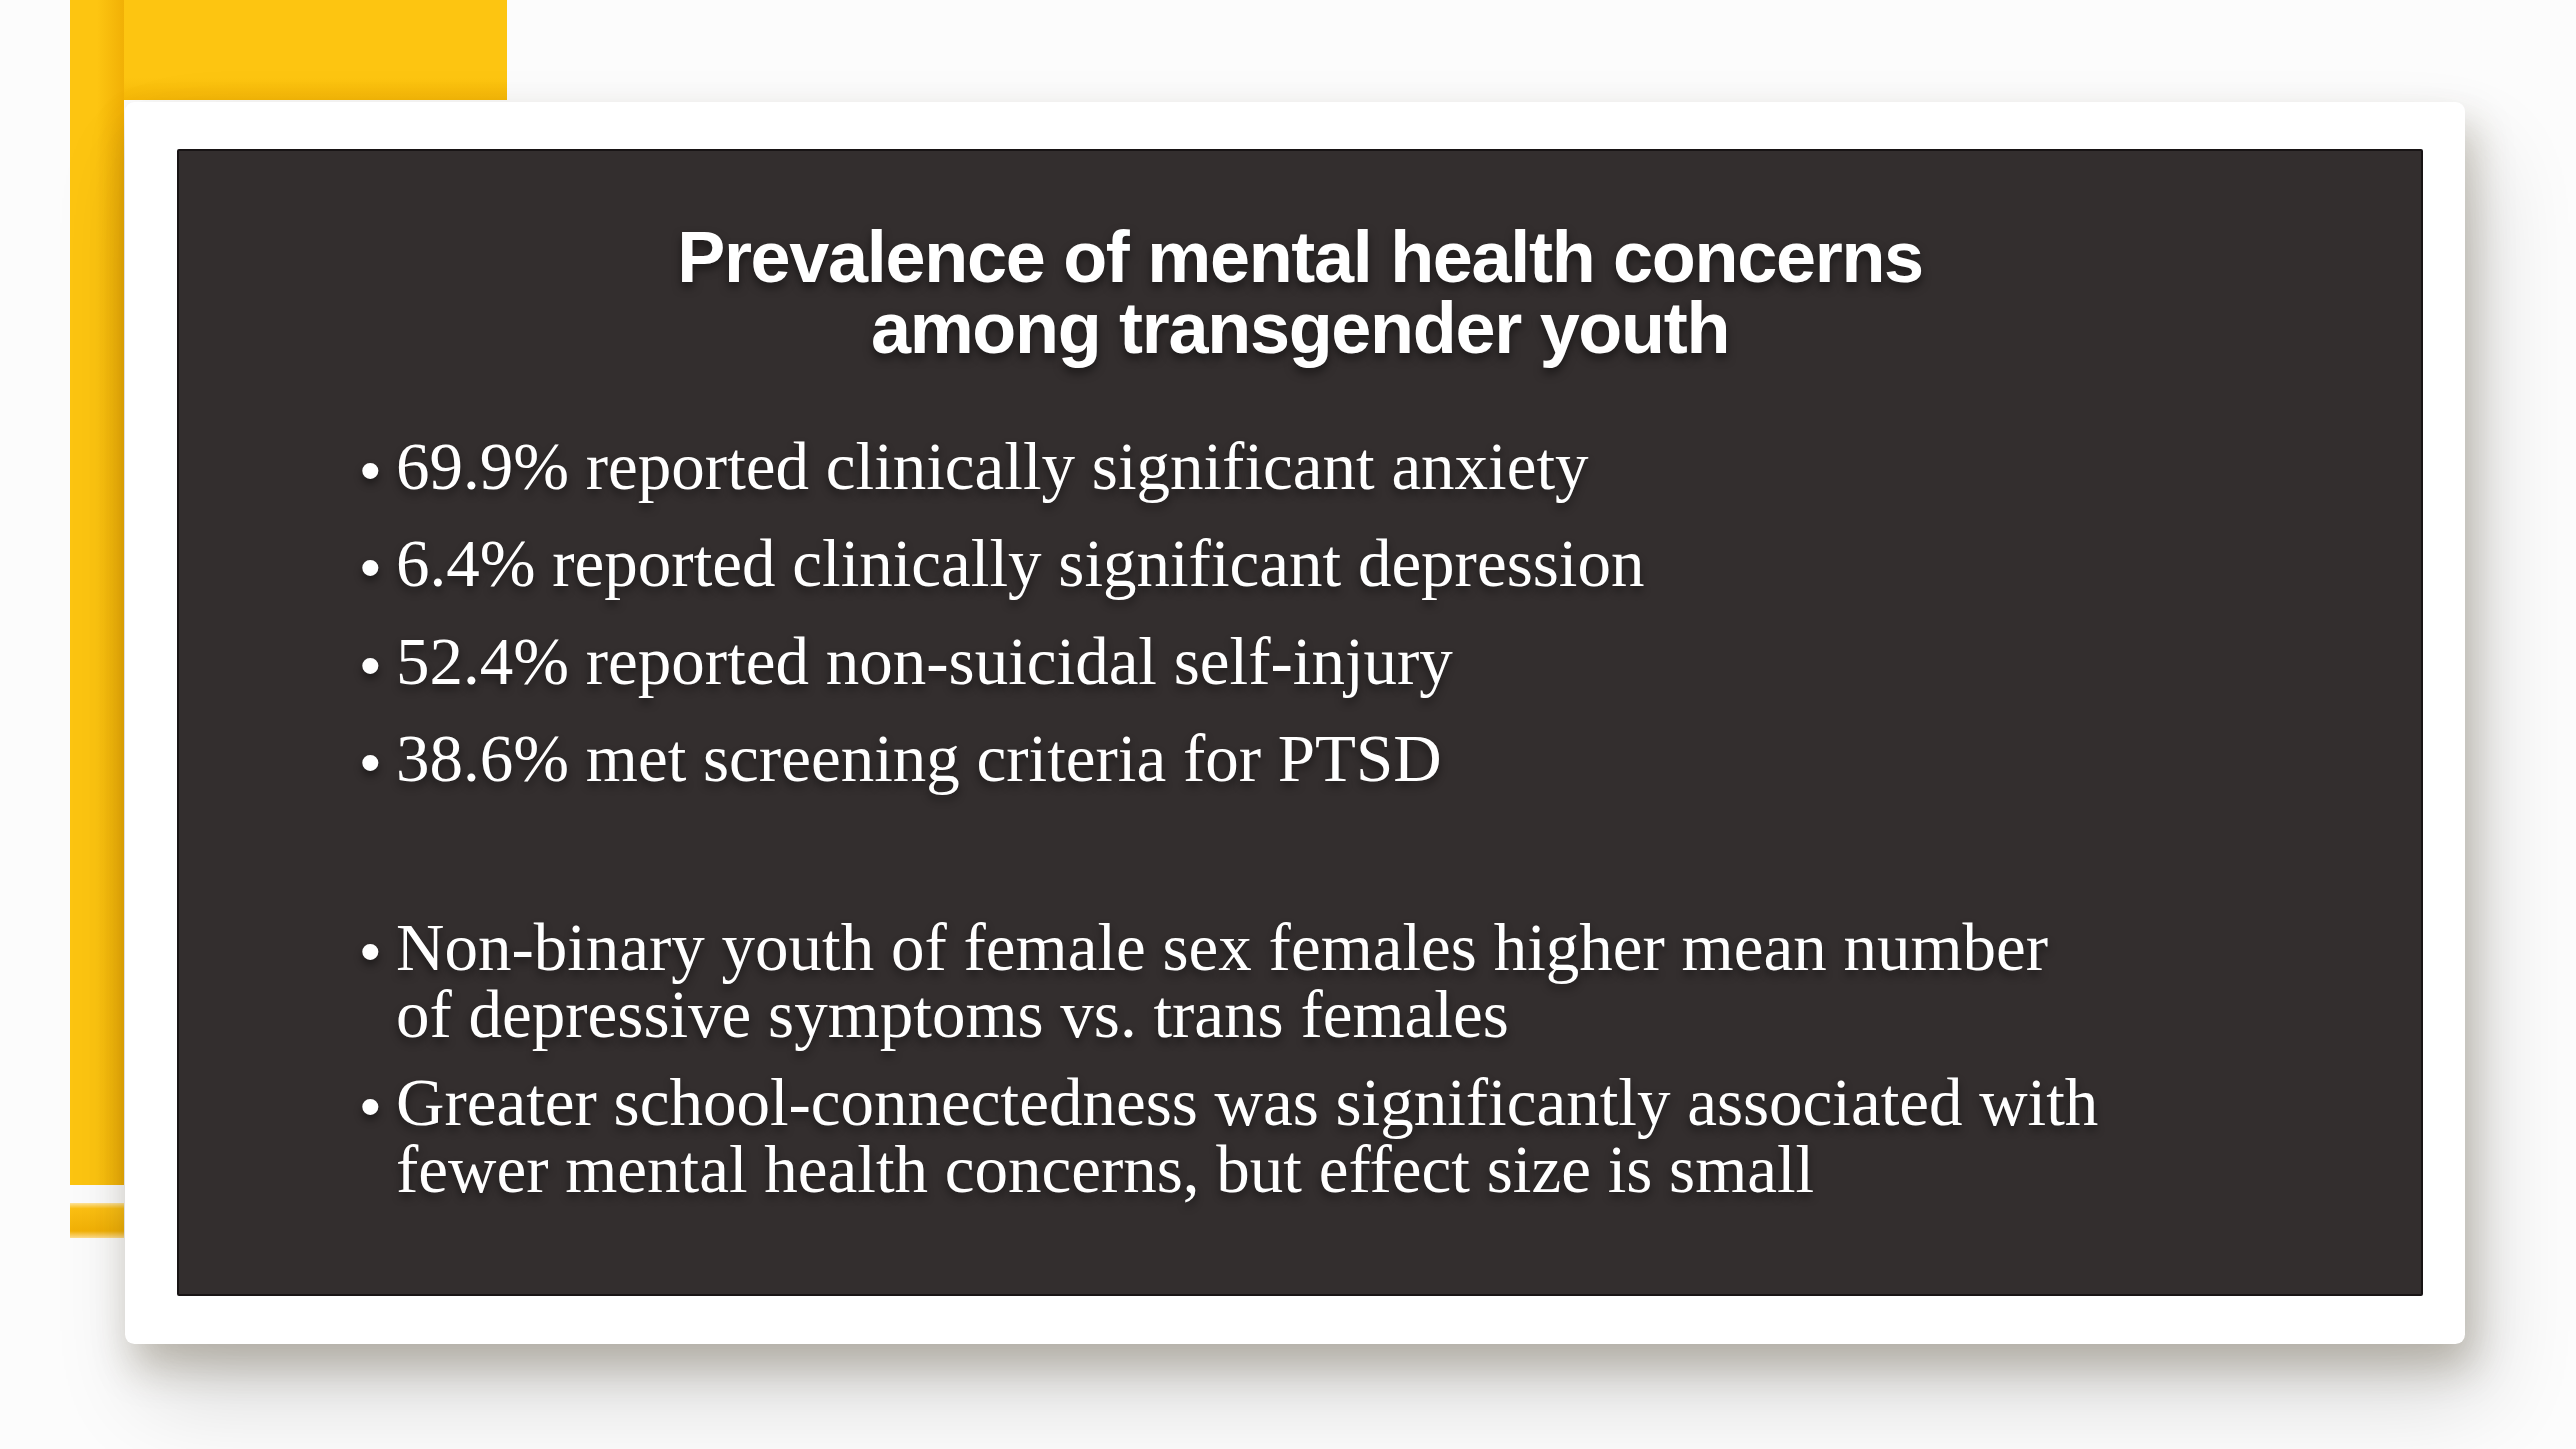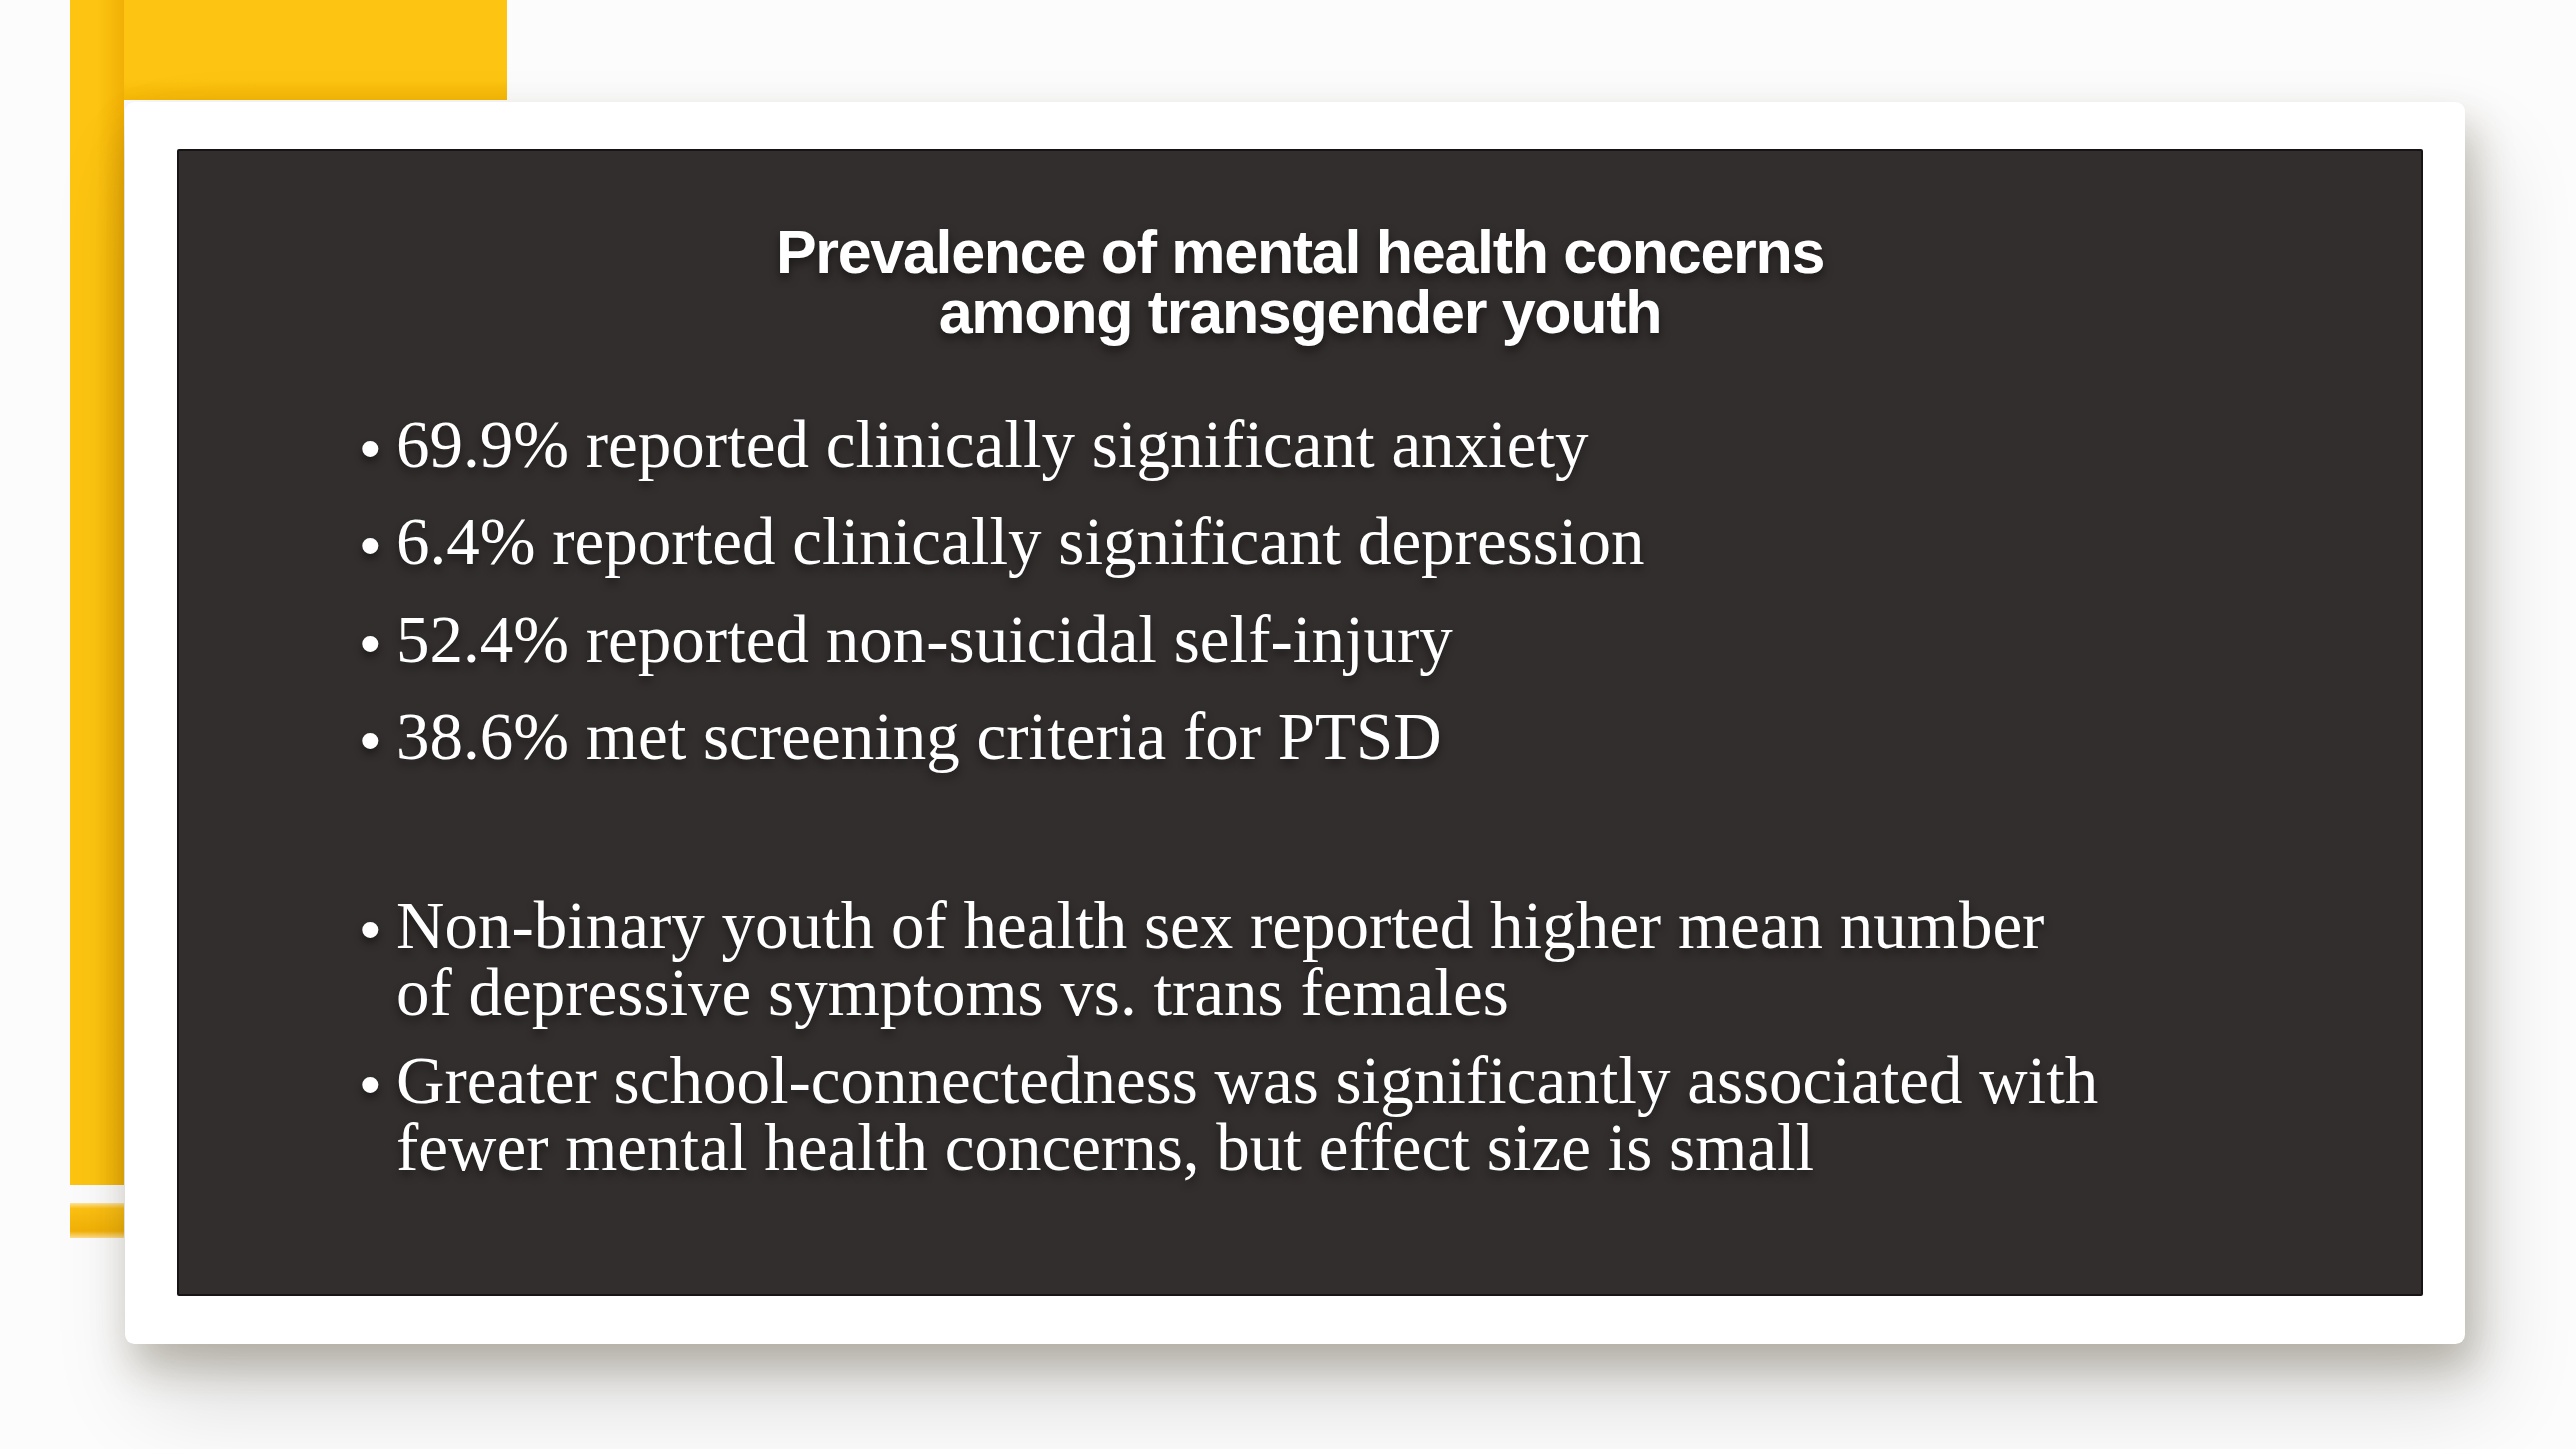--- a/index.html
+++ b/index.html
@@ -50,21 +50,21 @@
     background: #332e2e;
     border: 2px solid #181415;
     border-radius: 2px;
     overflow: hidden;
   }
 
   .slide-title {
     margin: 71px 40px 0 40px;
     text-align: center;
     color: #ffffff;
-    font-size: 61px;
+    font-size: 72px;
     font-weight: bold;
     line-height: 0.99;
     letter-spacing: -1.3px;
     white-space: pre-line;
     text-shadow: 0 5.4px 9.4px rgba(0, 0, 0, 0.50);
   }
 
   .bullet-list { margin: 68px 54px 0 181px; }
 
   .bullet-row {
@@ -119,21 +119,21 @@
 
         <div class="bullet-row">
           <span class="bullet-dot">•</span>
           <span class="bullet-text">38.6% met screening criteria for PTSD</span>
         </div>
 
         <div class="list-gap-spacer"></div>
 
         <div class="bullet-row">
           <span class="bullet-dot">•</span>
-          <span class="bullet-text">Non-binary youth of health sex reported higher mean number
+          <span class="bullet-text">Non-binary youth of female sex females higher mean number
 of depressive symptoms vs. trans females</span>
         </div>
 
         <div class="bullet-row">
           <span class="bullet-dot">•</span>
           <span class="bullet-text">Greater school-connectedness was significantly associated with
 fewer mental health concerns, but effect size is small</span>
         </div>
 
       </div>

